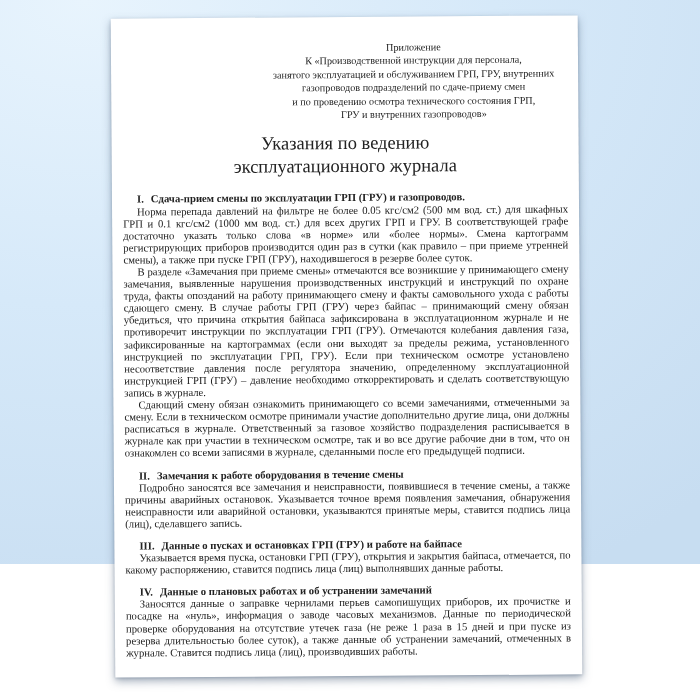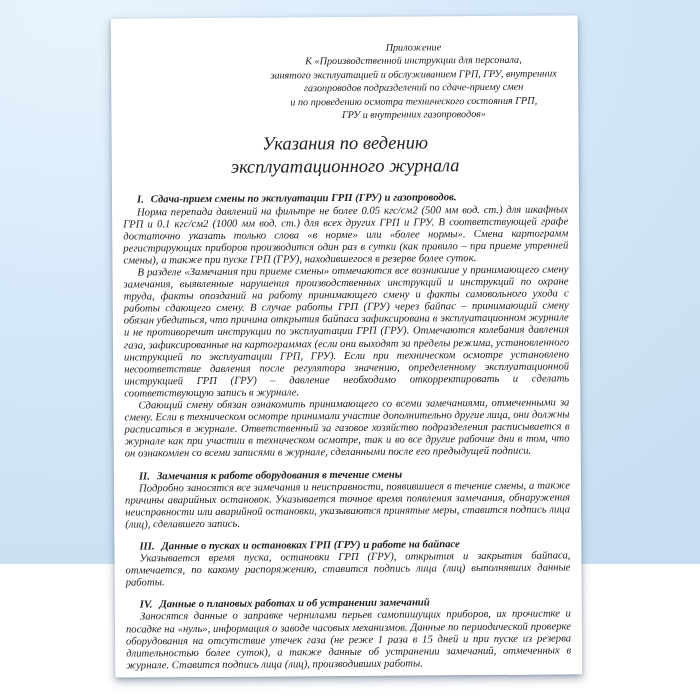--- a/index.html
+++ b/index.html
@@ -7,21 +7,20 @@
     padding: 0;
     width: 700px;
     height: 700px;
     overflow: hidden;
   }
   .scene {
     position: relative;
     width: 700px;
     height: 564px;
     background: radial-gradient(130% 120% at 12% 0%, #e8f4fd 0%, #d6e9f9 45%, #c7ddf1 100%);
-    font-style: italic;
   }
   .paper {
     position: absolute;
     left: 113px;
     top: 17px;
     width: 467px;
     height: 659px;
     box-sizing: border-box;
     padding: 24px 11px 0 11px;
     background: #ffffff;

